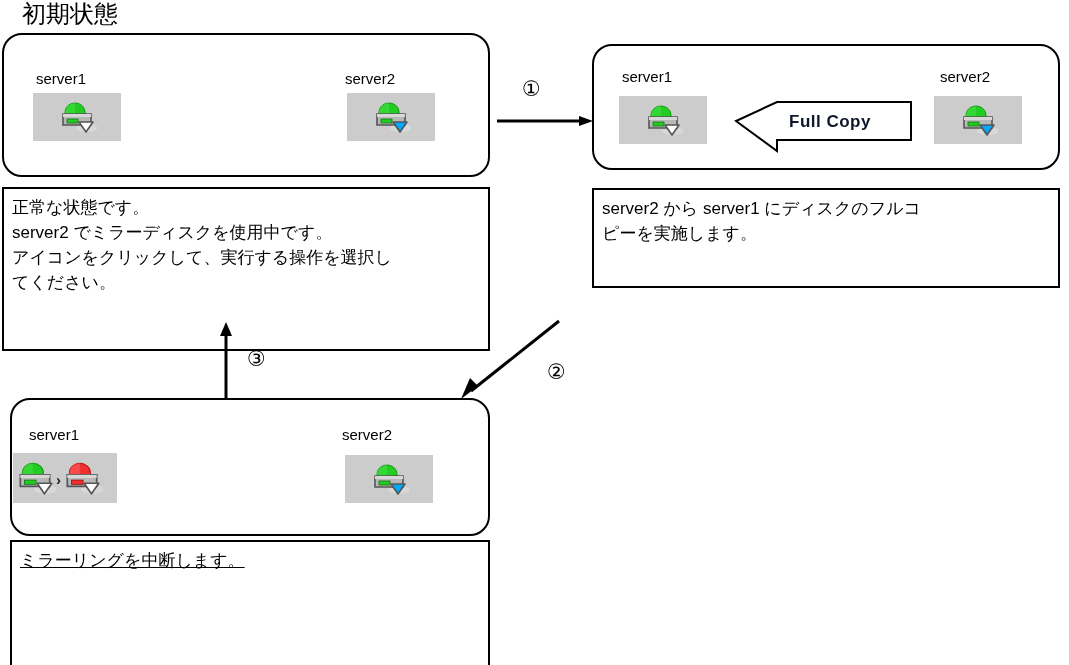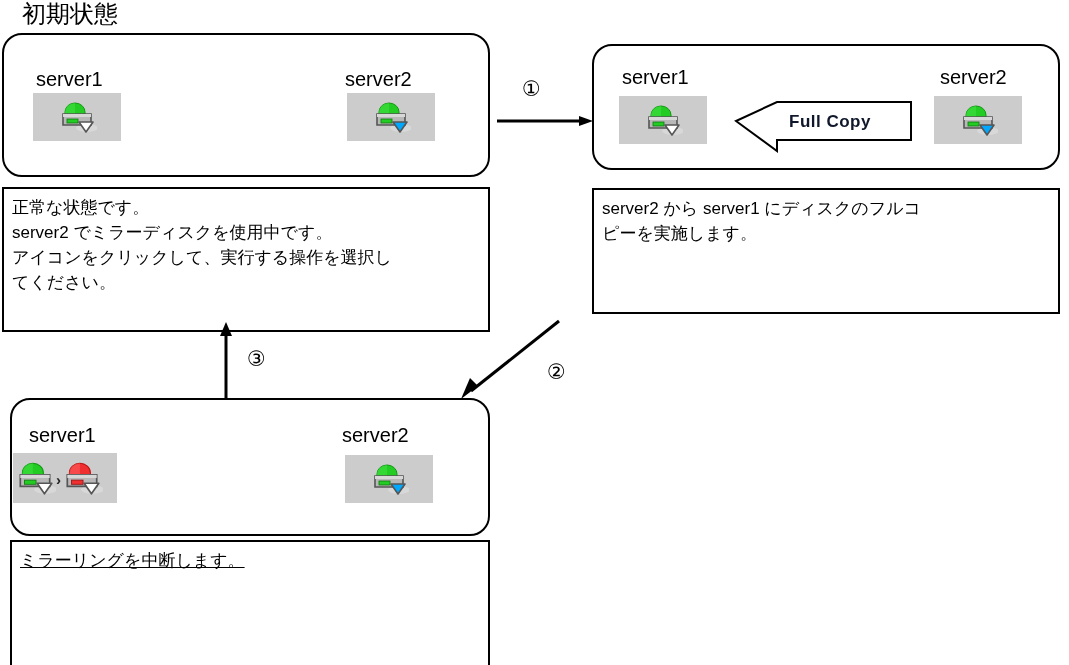--- a/index.html
+++ b/index.html
@@ -36,21 +36,21 @@
     padding:6px 8px 4px 8px;
     font-size:17px;
     line-height:25px;
     color:#000;
     white-space:pre-wrap;
     overflow:hidden;
   }
 
   .nodelabel{
     position:absolute;
-    font-size:20px;
+    font-size:15px;
     color:#000;
     line-height:22px;
     white-space:nowrap;
   }
 
   
   .iconplate{
     position:absolute;
     background:#cccccc;
     display:flex;
@@ -119,21 +119,21 @@
       <ellipse cx="30" cy="30" rx="11" ry="4" fill="#d9d9d9" opacity="0.85"></ellipse>
       <path d="M8 14 A10 9 0 0 1 28 14 L28 18 L8 18 Z" fill="#22cc22" stroke="#119911" stroke-width="1"></path>
       <path d="M8 14 A10 9 0 0 1 18 5 L18 18 L8 18 Z" fill="#44e244" opacity="0.55"></path>
       <path d="M6 16 L34 16 L34 27 L6 27 Z" fill="#b8b8b8" stroke="#555" stroke-width="1.6"></path>
       <path d="M6 16 L34 16 L34 19 L6 19 Z" fill="#d7d7d7"></path>
       <rect x="10" y="21" width="11" height="4" fill="#22cc22" stroke="#117711" stroke-width="0.8"></rect>
       <path d="M22 24 L36 24 L29 34 Z" fill="#00a8ff" stroke="#555" stroke-width="1.6" stroke-linejoin="round"></path>
     </svg>
   </div>
 
-  <div class="descbox" style="left:2px;top:187px;width:488px;height:145px;">正常な状態です。
+  <div class="descbox" style="left:2px;top:187px;width:488px;height:164px;">正常な状態です。
 server2 でミラーディスクを使用中です。
 アイコンをクリックして、実行する操作を選択し
 てください。</div>
 
   <div class="serverbox" style="left:592px;top:44px;width:468px;height:126px;"></div>
 
   <div class="nodelabel" style="left:622px;top:66px;">server1</div>
 
   <div class="iconplate" style="left:619px;top:96px;width:88px;height:48px;">
     <svg class="diskicon" width="40" height="38" viewBox="0 0 40 38">
@@ -159,21 +159,21 @@
       <ellipse cx="30" cy="30" rx="11" ry="4" fill="#d9d9d9" opacity="0.85"></ellipse>
       <path d="M8 14 A10 9 0 0 1 28 14 L28 18 L8 18 Z" fill="#22cc22" stroke="#119911" stroke-width="1"></path>
       <path d="M8 14 A10 9 0 0 1 18 5 L18 18 L8 18 Z" fill="#44e244" opacity="0.55"></path>
       <path d="M6 16 L34 16 L34 27 L6 27 Z" fill="#b8b8b8" stroke="#555" stroke-width="1.6"></path>
       <path d="M6 16 L34 16 L34 19 L6 19 Z" fill="#d7d7d7"></path>
       <rect x="10" y="21" width="11" height="4" fill="#22cc22" stroke="#117711" stroke-width="0.8"></rect>
       <path d="M22 24 L36 24 L29 34 Z" fill="#00a8ff" stroke="#555" stroke-width="1.6" stroke-linejoin="round"></path>
     </svg>
   </div>
 
-  <div class="descbox" style="left:592px;top:188px;width:468px;height:126px;">server2 から server1 にディスクのフルコ
+  <div class="descbox" style="left:592px;top:188px;width:468px;height:100px;">server2 から server1 にディスクのフルコ
 ピーを実施します。</div>
 
   <div class="serverbox" style="left:10px;top:398px;width:480px;height:138px;"></div>
 
   <div class="nodelabel" style="left:29px;top:424px;">server1</div>
 
   <div class="iconplate wide" style="left:13px;top:453px;width:103px;height:50px;padding-left:1px;">
     <svg class="diskicon" width="42" height="40" viewBox="0 0 40 38">
       <ellipse cx="30" cy="30" rx="11" ry="4" fill="#d9d9d9" opacity="0.85"></ellipse>
       <path d="M8 14 A10 9 0 0 1 28 14 L28 18 L8 18 Z" fill="#22cc22" stroke="#119911" stroke-width="1"></path>

